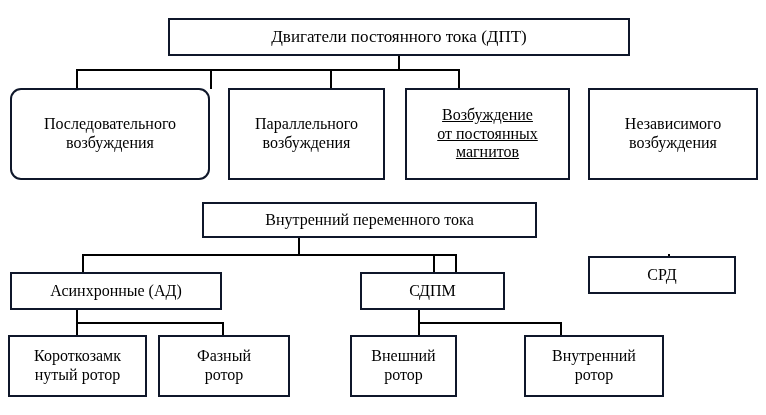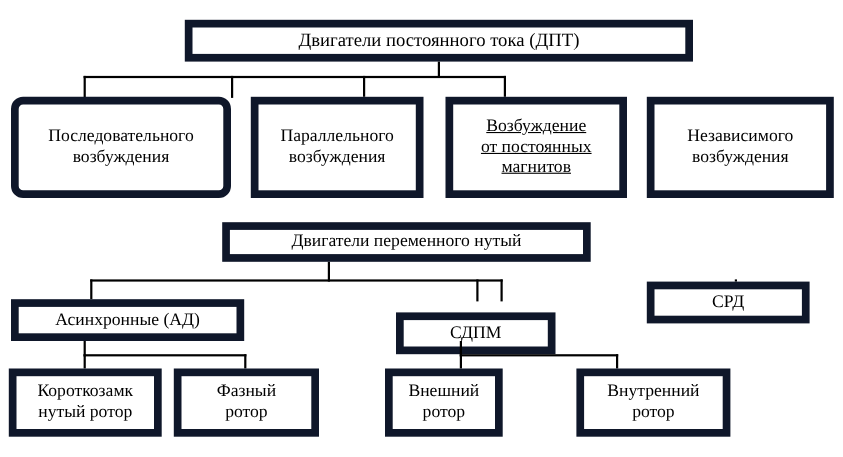--- a/index.html
+++ b/index.html
@@ -11,42 +11,42 @@
     position: relative;
     width: 766px;
     height: 415px;
     background: #ffffff;
     font-family: "Liberation Serif", "DejaVu Serif", serif;
     overflow: hidden;
   }
   .node {
     position: absolute;
     box-sizing: border-box;
-    border: 7px solid #0f172a;
+    border: 2px solid #0f172a;
     background: #ffffff;
     display: flex;
     align-items: center;
     justify-content: center;
     text-align: center;
     color: #000000;
     line-height: 1.16;
     white-space: pre-line;
     padding: 0 3px;
   }
   .n-root      { left: 168px; top: 18px;  width: 462px; height: 38px; font-size: 17px; }
 
   .n-dpt1      { left: 10px;  top: 88px;  width: 200px; height: 92px; font-size: 16px; border-radius: 11px; }
   .n-dpt2      { left: 228px; top: 88px;  width: 157px; height: 92px; font-size: 16px; }
   .n-dpt3      { left: 405px; top: 88px;  width: 165px; height: 92px; font-size: 16px; text-decoration: underline; }
   .n-dpt4      { left: 588px; top: 88px;  width: 170px; height: 92px; font-size: 16px; }
 
   .n-ac        { left: 202px; top: 202px; width: 335px; height: 36px; font-size: 16px; }
 
   .n-async     { left: 10px;  top: 272px; width: 212px; height: 38px; font-size: 16px; }
-  .n-sdpm      { left: 360px; top: 272px; width: 145px; height: 38px; font-size: 16px; margin-top: 12px; }
+  .n-sdpm      { left: 360px; top: 272px; width: 145px; height: 38px; font-size: 16px; }
   .n-srd       { left: 588px; top: 256px; width: 148px; height: 38px; font-size: 16px; }
 
   .n-leaf1     { left: 8px;   top: 335px; width: 139px; height: 62px; font-size: 16px; }
   .n-leaf2     { left: 158px; top: 335px; width: 132px; height: 62px; font-size: 16px; }
   .n-leaf3     { left: 350px; top: 335px; width: 107px; height: 62px; font-size: 16px; }
   .n-leaf4     { left: 490px; top: 335px; width: 140px; height: 62px; font-size: 16px; margin-left: 34px; }
 
   .ln {
     position: absolute;
     background: #000000;
@@ -71,21 +71,21 @@
   <div class="node n-dpt1">Последовательного
 возбуждения</div>
   <div class="node n-dpt2">Параллельного
 возбуждения</div>
   <div class="node n-dpt3">Возбуждение
 от постоянных
 магнитов</div>
   <div class="node n-dpt4">Независимого
 возбуждения</div>
 
-  <div class="node n-ac">Двигатели переменного нутый</div>
+  <div class="node n-ac">Внутренний переменного тока</div>
 
   <div class="ln ln-v" style="left:298px; top:238px; height:18px;"></div>
   <div class="ln ln-h" style="left:82px;  top:254px; width:375px;"></div>
   <div class="ln ln-v" style="left:82px;  top:254px; height:20px;"></div>
   <div class="ln ln-v" style="left:433px; top:254px; height:20px;"></div>
   <div class="ln ln-v" style="left:455px; top:254px; height:20px;"></div>
   <div class="ln ln-v" style="left:668px; top:254px; height:20px;"></div>
 
   <div class="node n-async">Асинхронные (АД)</div>
   <div class="node n-sdpm">СДПМ</div>

